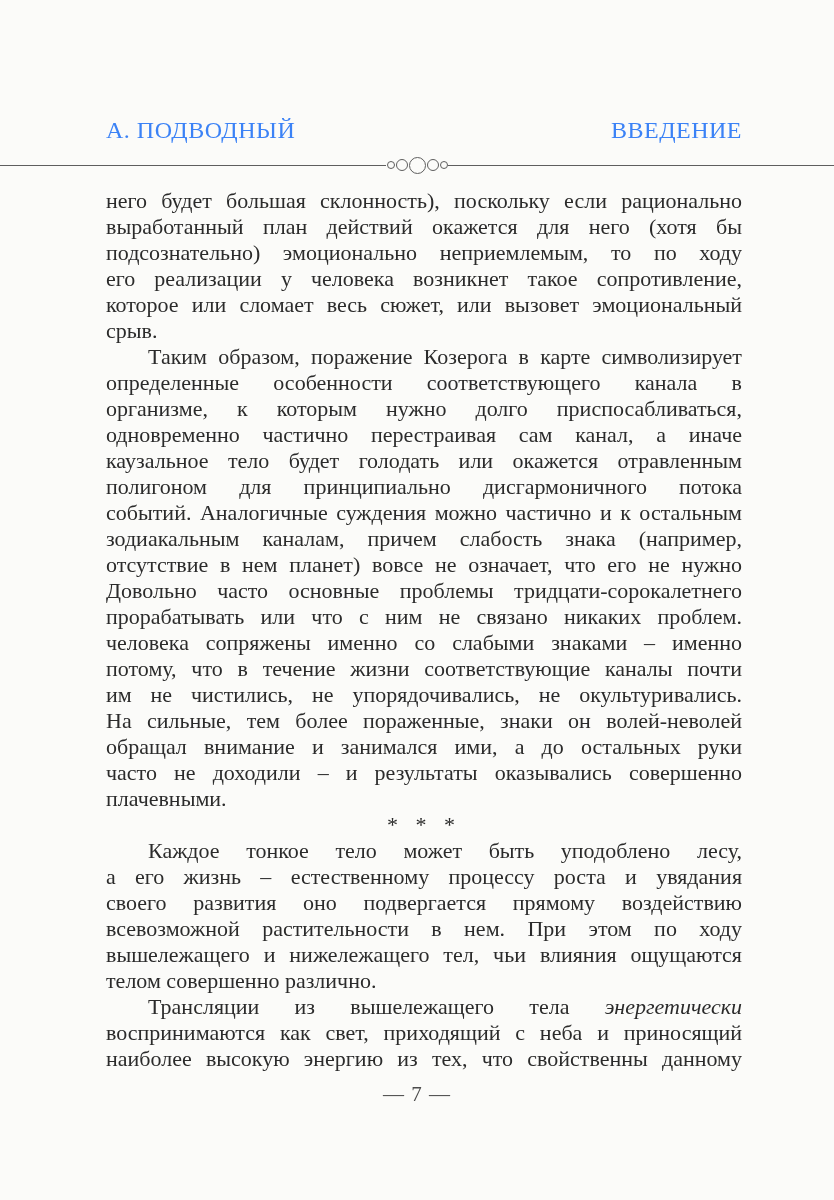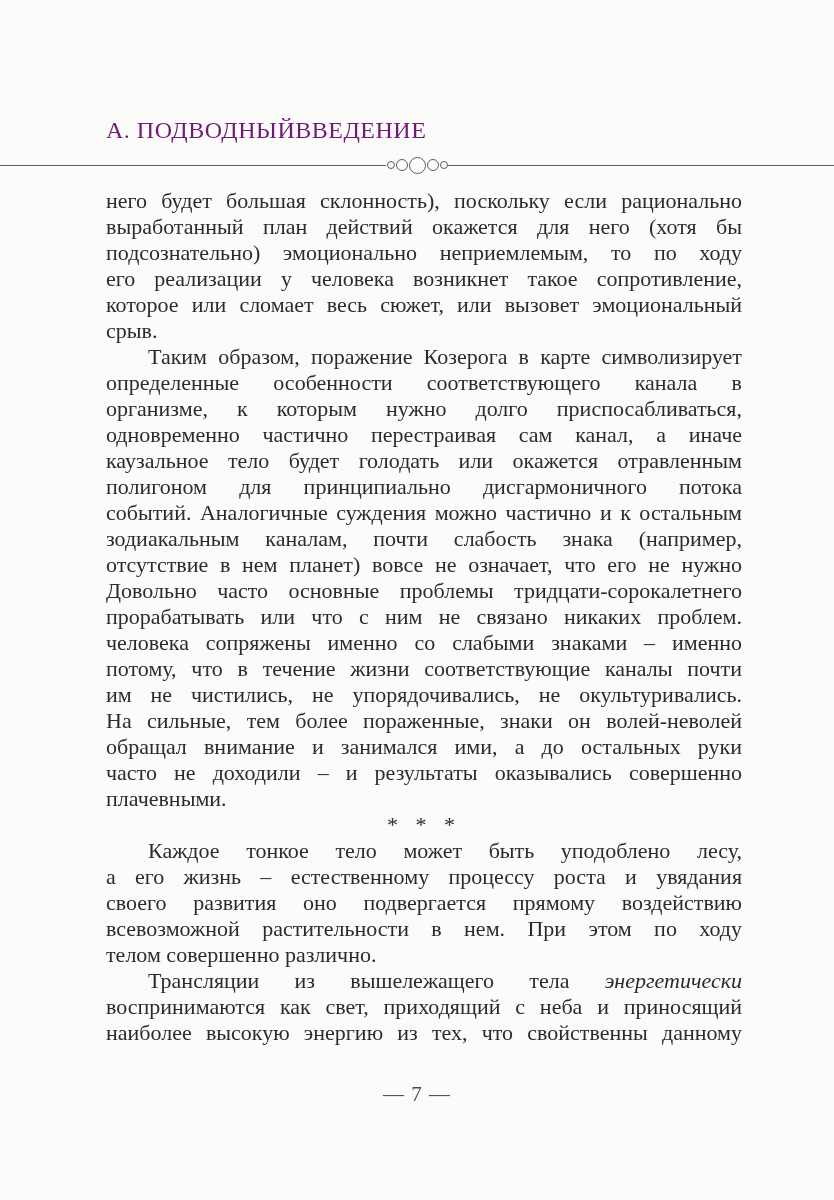--- a/index.html
+++ b/index.html
@@ -13,23 +13,24 @@
     color: #2b2b2b;
     overflow: hidden;
   }
   
   .running-head {
     position: absolute;
     top: 117px;
     left: 106px;
     width: 636px;
     display: flex;
+    justify-content: space-between;
     font-size: 24px;
     letter-spacing: 0.5px;
-    color: #701a75;
+    color: #3b82f6;
   }
   
   .divider {
     position: absolute;
     top: 156px;
     left: 0;
     right: 0;
     height: 18px;
     display: flex;
     align-items: center;
@@ -114,38 +115,39 @@
         <div class="line last">срыв.</div>
       </div>
       <div class="para indent">
         <div class="line">Таким образом, поражение Козерога в карте символизирует</div>
         <div class="line">определенные особенности соответствующего канала в</div>
         <div class="line">организме, к которым нужно долго приспосабливаться,</div>
         <div class="line">одновременно частично перестраивая сам канал, а иначе</div>
         <div class="line">каузальное тело будет голодать или окажется отравленным</div>
         <div class="line">полигоном для принципиально дисгармоничного потока</div>
         <div class="line">событий. Аналогичные суждения можно частично и к остальным</div>
-        <div class="line">зодиакальным каналам, почти слабость знака (например,</div>
+        <div class="line">зодиакальным каналам, причем слабость знака (например,</div>
         <div class="line">отсутствие в нем планет) вовсе не означает, что его не нужно</div>
         <div class="line">Довольно часто основные проблемы тридцати-сорокалетнего</div>
         <div class="line">прорабатывать или что с ним не связано никаких проблем.</div>
         <div class="line">человека сопряжены именно со слабыми знаками – именно</div>
         <div class="line">потому, что в течение жизни соответствующие каналы почти</div>
         <div class="line">им не чистились, не упорядочивались, не окультуривались.</div>
         <div class="line">На сильные, тем более пораженные, знаки он волей-неволей</div>
         <div class="line">обращал внимание и занимался ими, а до остальных руки</div>
         <div class="line">часто не доходили – и результаты оказывались совершенно</div>
         <div class="line last">плачевными.</div>
       </div>
       <div class="sep">* * *</div>
       <div class="para indent">
         <div class="line">Каждое тонкое тело может быть уподоблено лесу,</div>
         <div class="line">а его жизнь – естественному процессу роста и увядания</div>
         <div class="line">своего развития оно подвергается прямому воздействию</div>
         <div class="line">всевозможной растительности в нем. При этом по ходу</div>
+        <div class="line">вышележащего и нижележащего тел, чьи влияния ощущаются</div>
         <div class="line last">телом совершенно различно.</div>
       </div>
       <div class="para indent">
         <div class="line"><span>Трансляции из вышележащего тела </span><em>энергетически</em></div>
         <div class="line">воспринимаются как свет, приходящий с неба и приносящий</div>
         <div class="line">наиболее высокую энергию из тех, что свойственны данному</div>
       </div>
     </main>
 
   <div class="page-footer">

